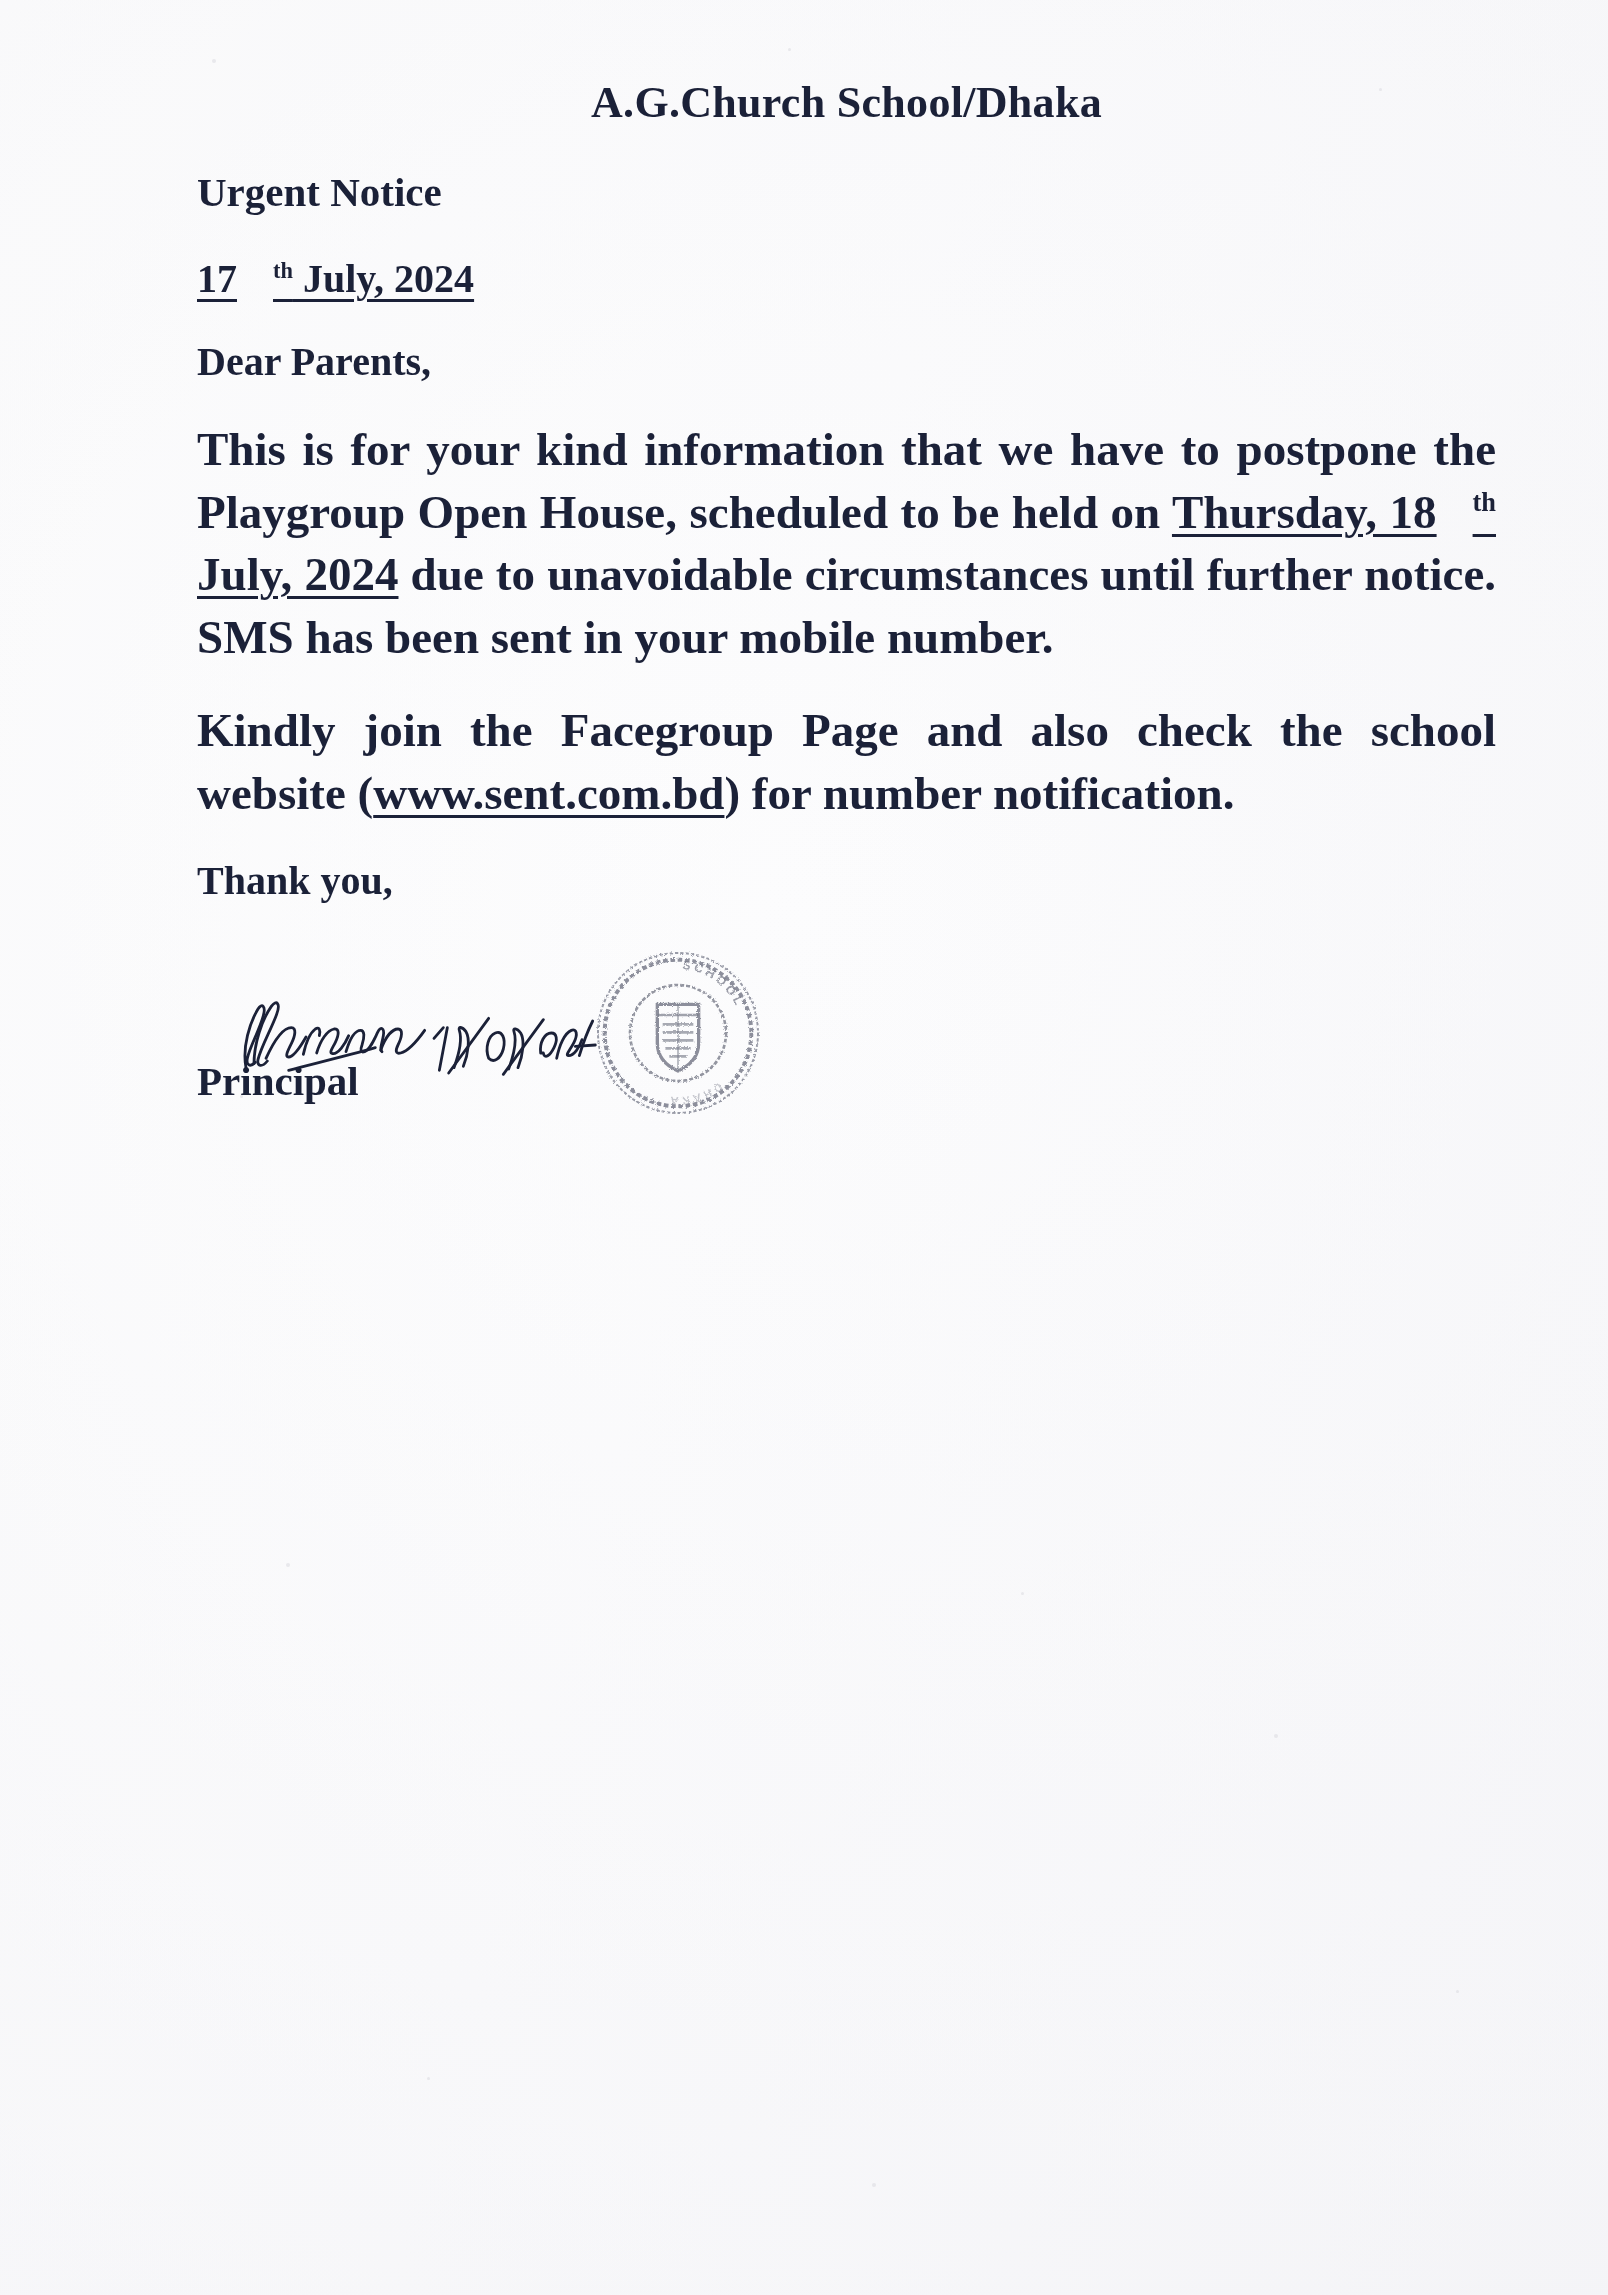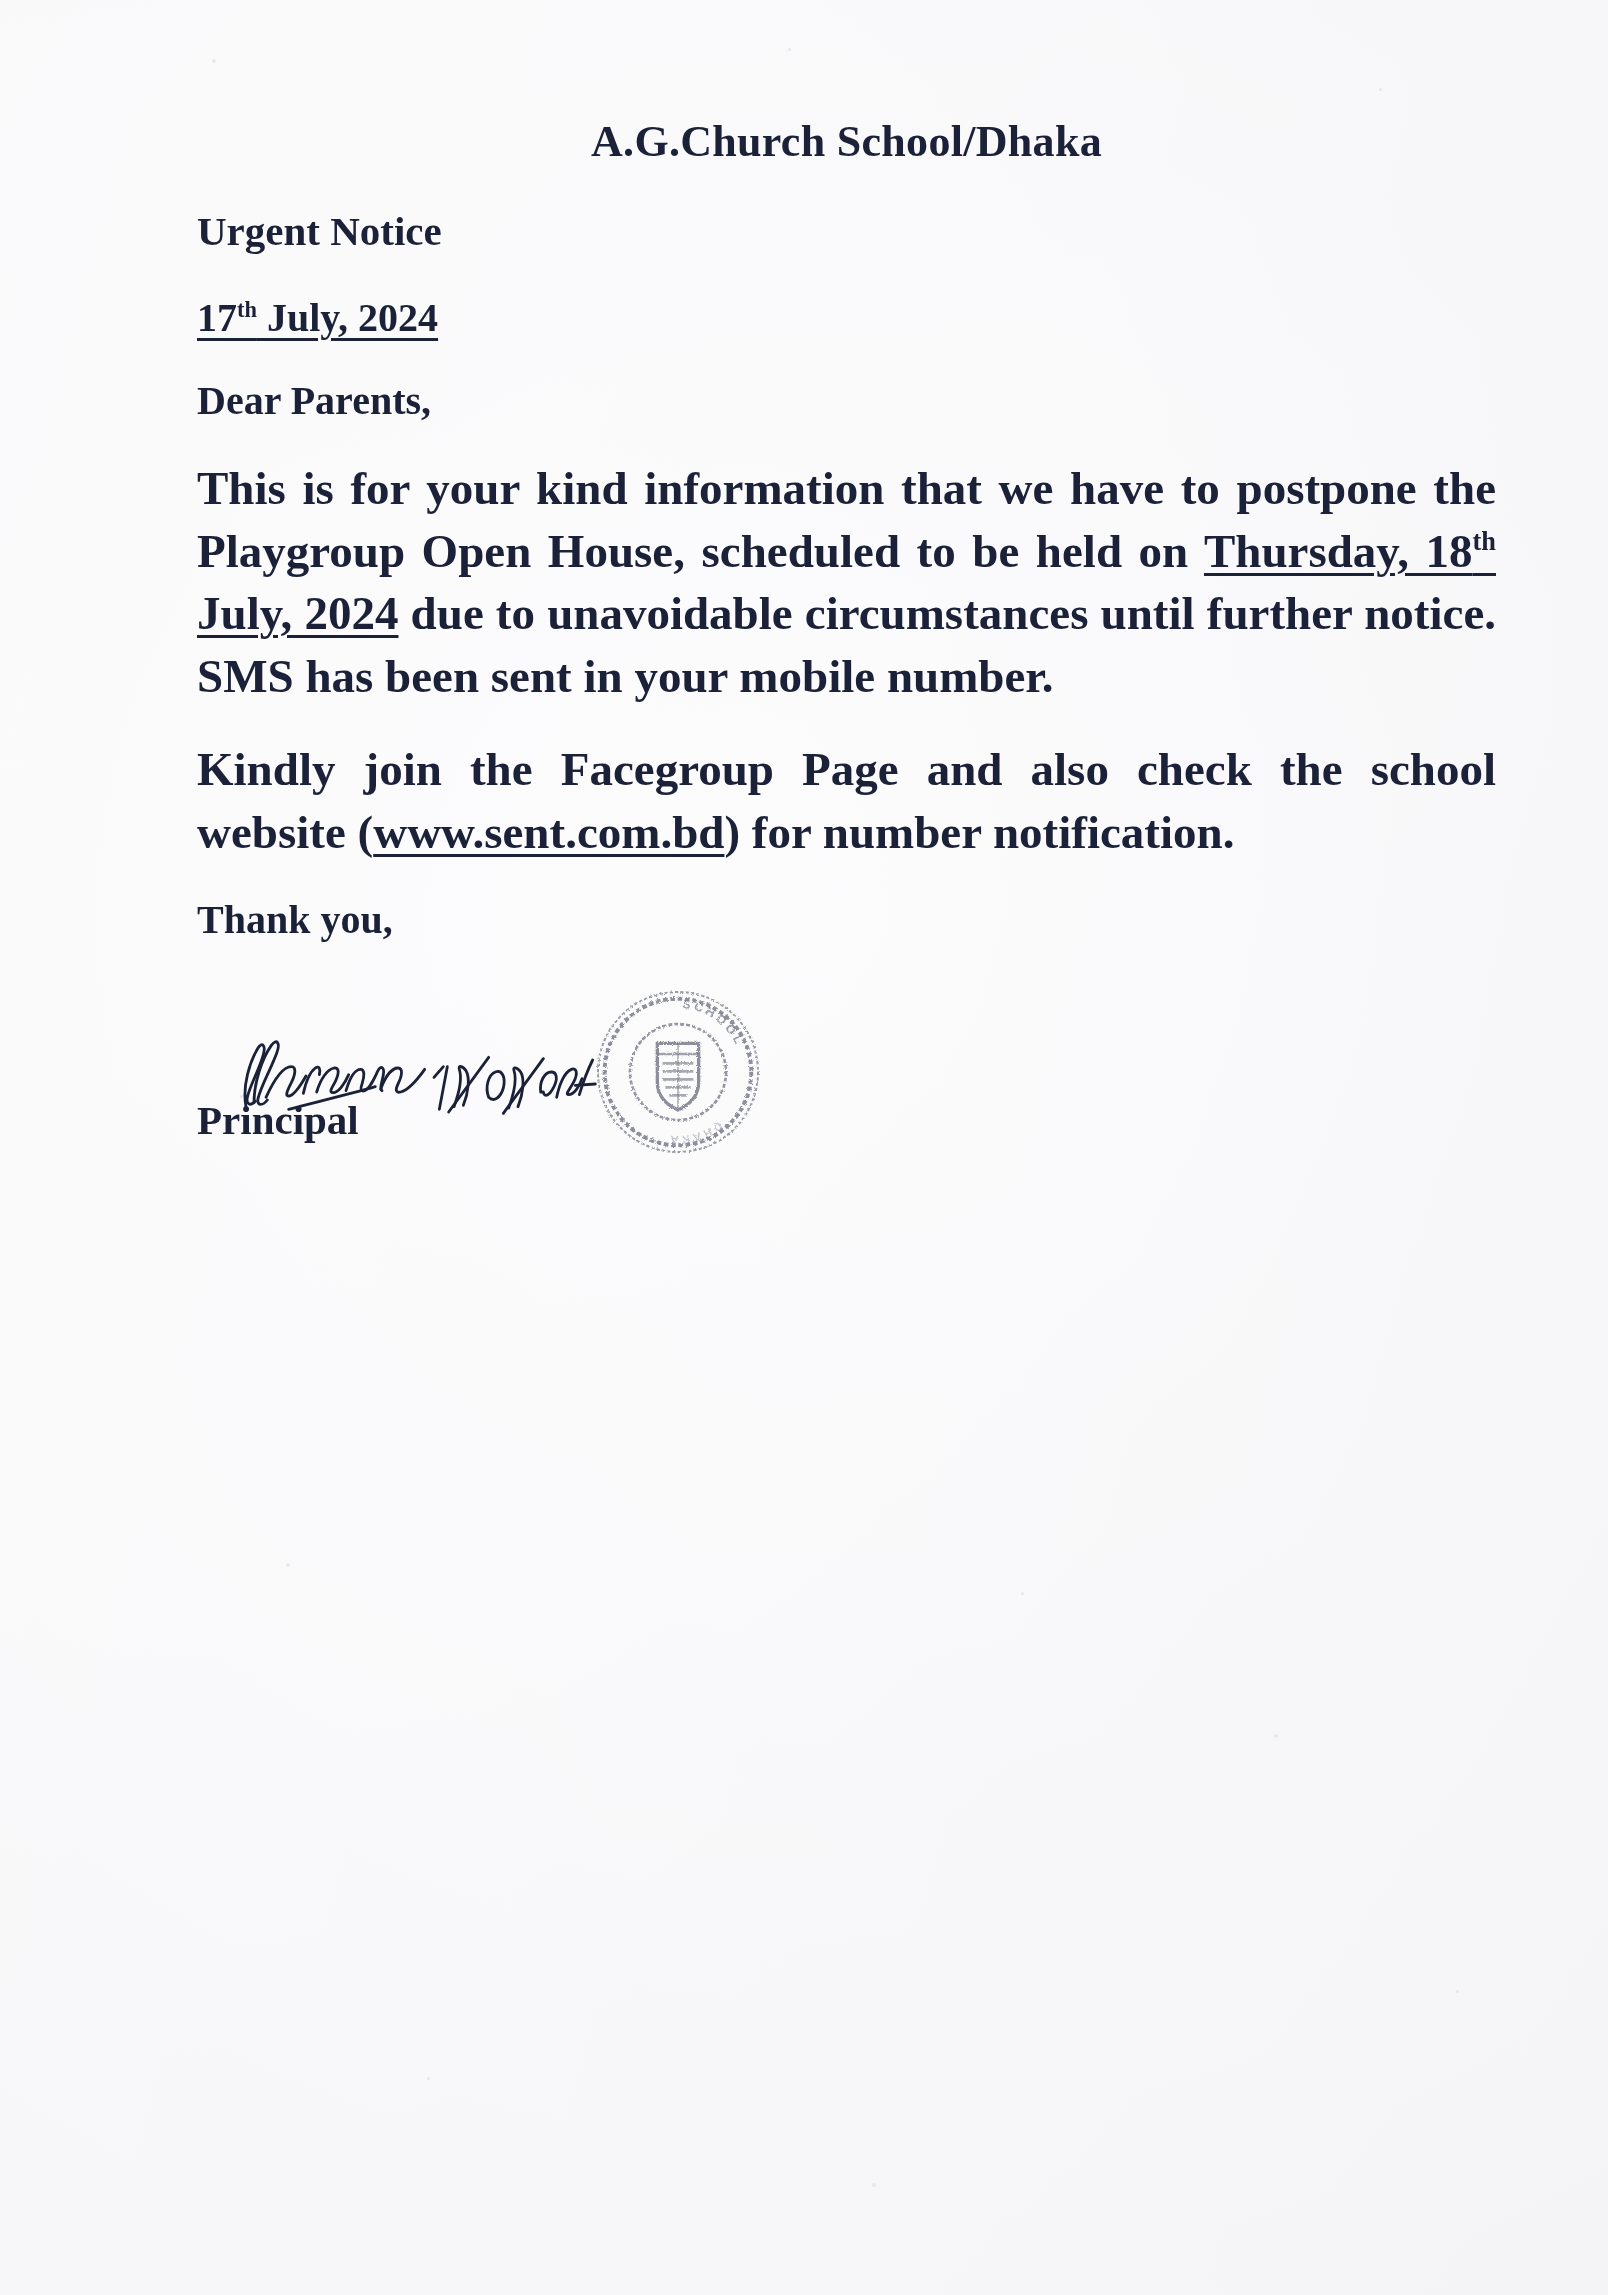--- a/index.html
+++ b/index.html
@@ -42,21 +42,21 @@
     width: 1299px;
   }
 
   
   .school-title {
     text-align: center;
     font-weight: bold;
     font-size: 44px;
     letter-spacing: 0.3px;
     margin: 0;
-    padding-top: 120px;
+    padding-top: 81px;
     line-height: 1;
   }
   .notice-title {
     text-align: left;
     font-weight: bold;
     font-size: 41px;
     margin: 0;
     padding-top: 47px;
     line-height: 1;
   }
@@ -71,20 +71,21 @@
   }
   .date-line .u {
     text-decoration: underline;
     text-decoration-thickness: 3.3px;
     text-underline-offset: 6.7px;
   }
   sup.ord {
     font-size: .56em;
     vertical-align: super;
     line-height: 0;
+    margin-left: 36px;
   }
 
   
   .salutation {
     font-weight: bold;
     font-size: 40px;
     margin: 0;
     padding-top: 41px;
     line-height: 1.05;
   }

